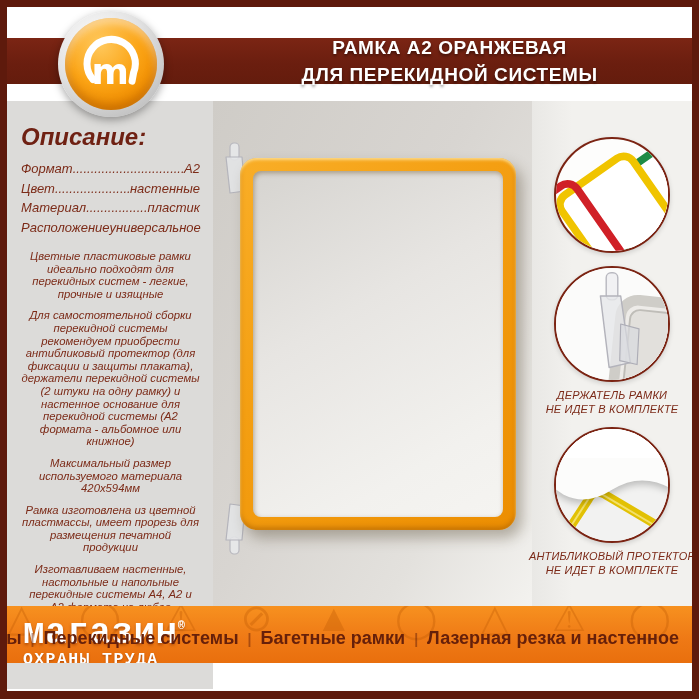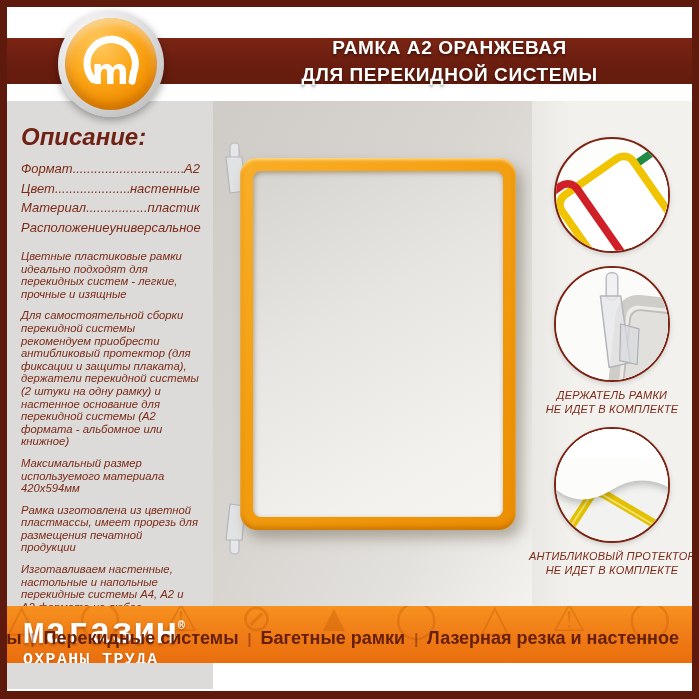--- a/index.html
+++ b/index.html
@@ -38,21 +38,21 @@
   
   .left-col{
     position:absolute;left:0;top:94px;width:206px;height:589px;
     background:#dcdbd9;padding:22px 13px 0 14px;color:#7c2b18;
   }
   .desc-heading{font-size:24px;font-weight:bold;font-style:italic;color:#6f2113;margin:0 0 8px 0;}
   .spec-row{display:flex;align-items:flex-end;font-style:italic;font-size:13px;line-height:19.5px;white-space:nowrap;}
   .spec-dots{flex:1;overflow:hidden;opacity:.95;}
   .spec-value{}
   .desc-paragraphs{margin-top:13px;}
-  .desc-paragraphs p{margin:0 0 9px 0;font-style:italic;font-size:11.3px;line-height:12.6px;}
+  .desc-paragraphs p{margin:0 0 9px 0;font-style:italic;font-size:11.3px;line-height:12.6px;text-align:center;}
 
   .center-col{
     position:absolute;left:206px;top:94px;width:319px;height:505px;
     background:linear-gradient(118deg,#cfccc7 0%,#d8d5d1 45%,#e3e1dd 75%,#f3f2ef 100%);
   }
   .frame{
     position:absolute;left:27px;top:57px;width:276px;height:372px;border-radius:17px;
     background:linear-gradient(135deg,#f9ae27 0%,#f49f12 40%,#ec8e02 100%);
     box-shadow:6px 8px 14px rgba(70,55,30,.35), inset 0 2px 3px rgba(255,230,160,.8), inset 0 -3px 5px rgba(150,80,0,.45);
   }

